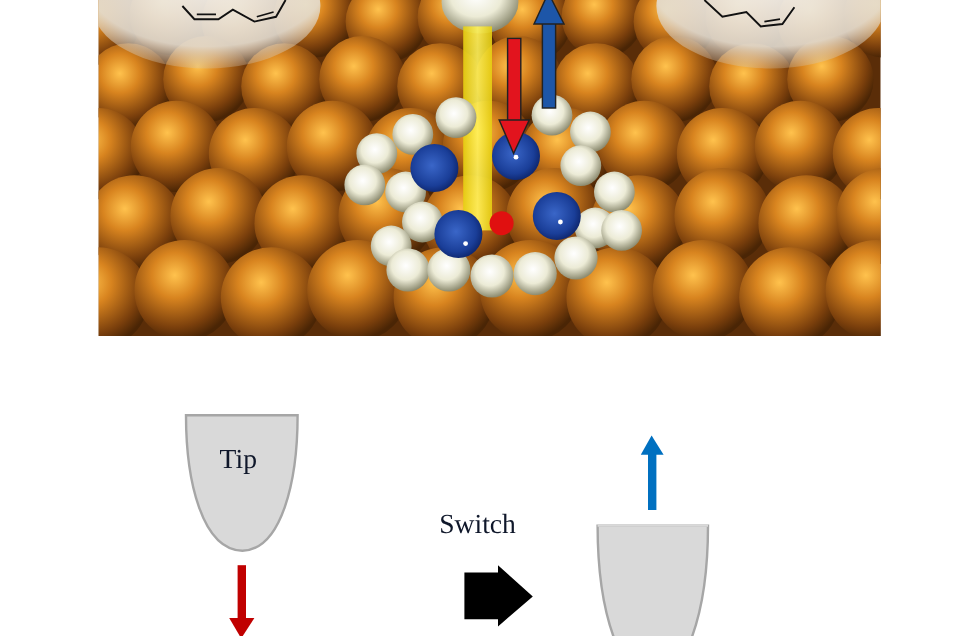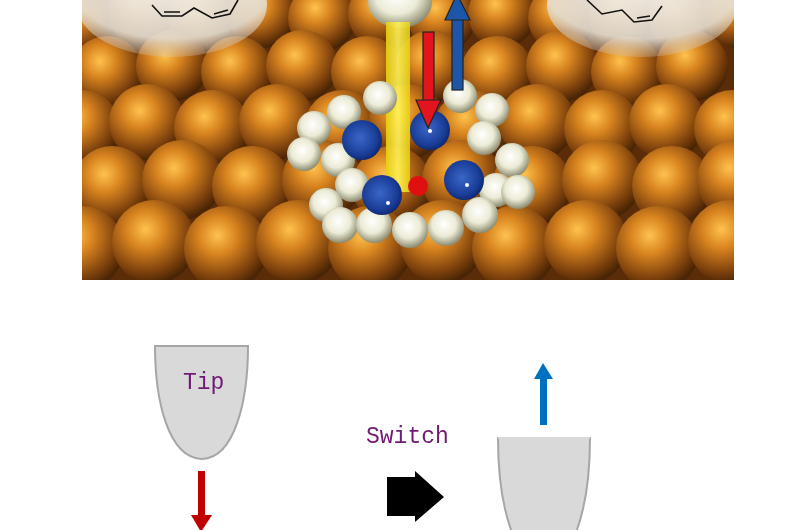--- a/index.html
+++ b/index.html
@@ -1,19 +1,19 @@
 <!DOCTYPE html>
 <html><head>
   <meta charset="utf-8">
   <style>
     html, body { margin: 0; padding: 0; background: #ffffff; }
     body { width: 800px; height: 530px; position: relative; overflow: hidden; font-family: "Liberation Sans", sans-serif; }
     .panel-top { position: absolute; left: 82px; top: 0; width: 652px; height: 280px; overflow: hidden; }
     .panel-top svg { display: block; }
-    .label { position: absolute; color: #701a75; font-family: Liberation Mono, monospace; }
+    .label { position: absolute; color: #0f172a; font-family: Liberation Serif, serif; }
     #tip-label { left: 183px; top: 370px; font-size: 23px; }
     #switch-label { left: 366px; top: 424px; font-size: 23px; text-align: right; }
     .schematic { position: absolute; left: 0; top: 280px; width: 800px; height: 250px; }
   </style>
 </head>
 <body>
 
 <div class="panel-top">
   <svg width="652" height="280" viewBox="0 0 652 280">
     <defs>

